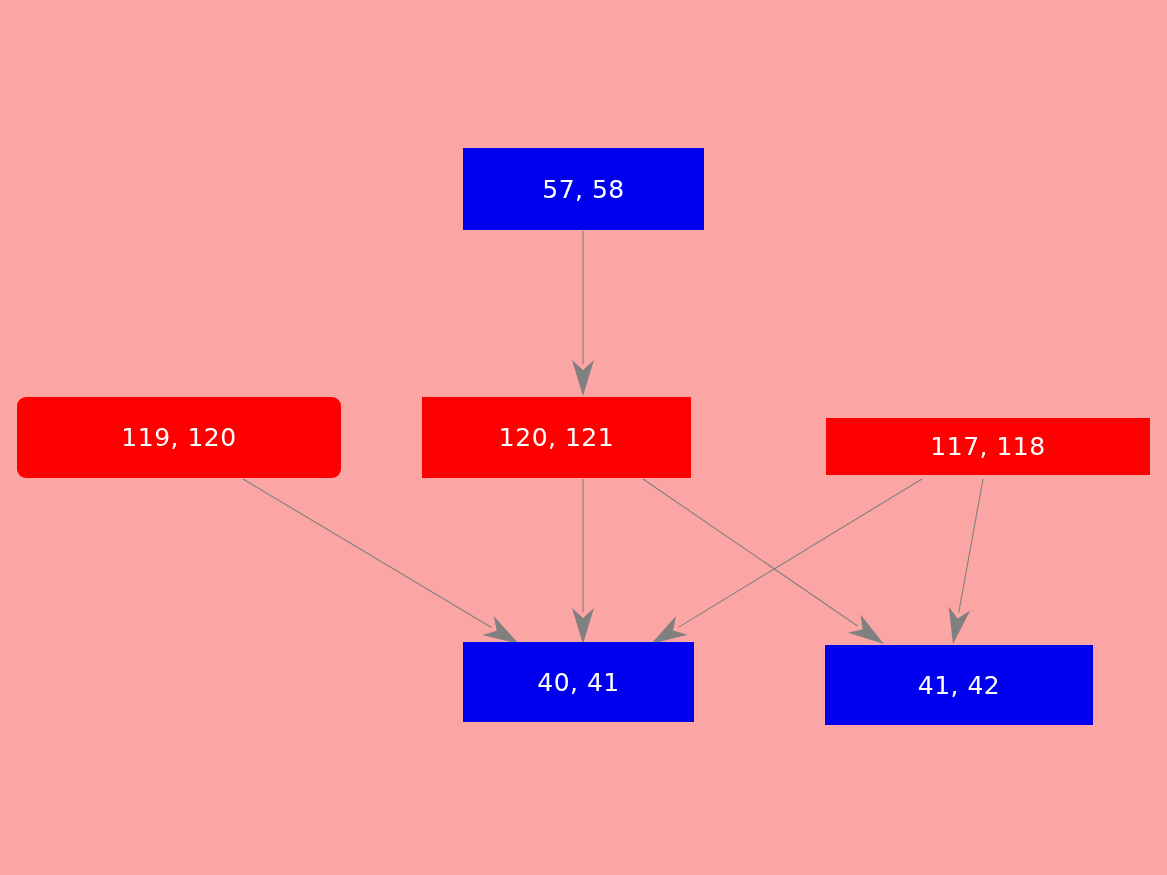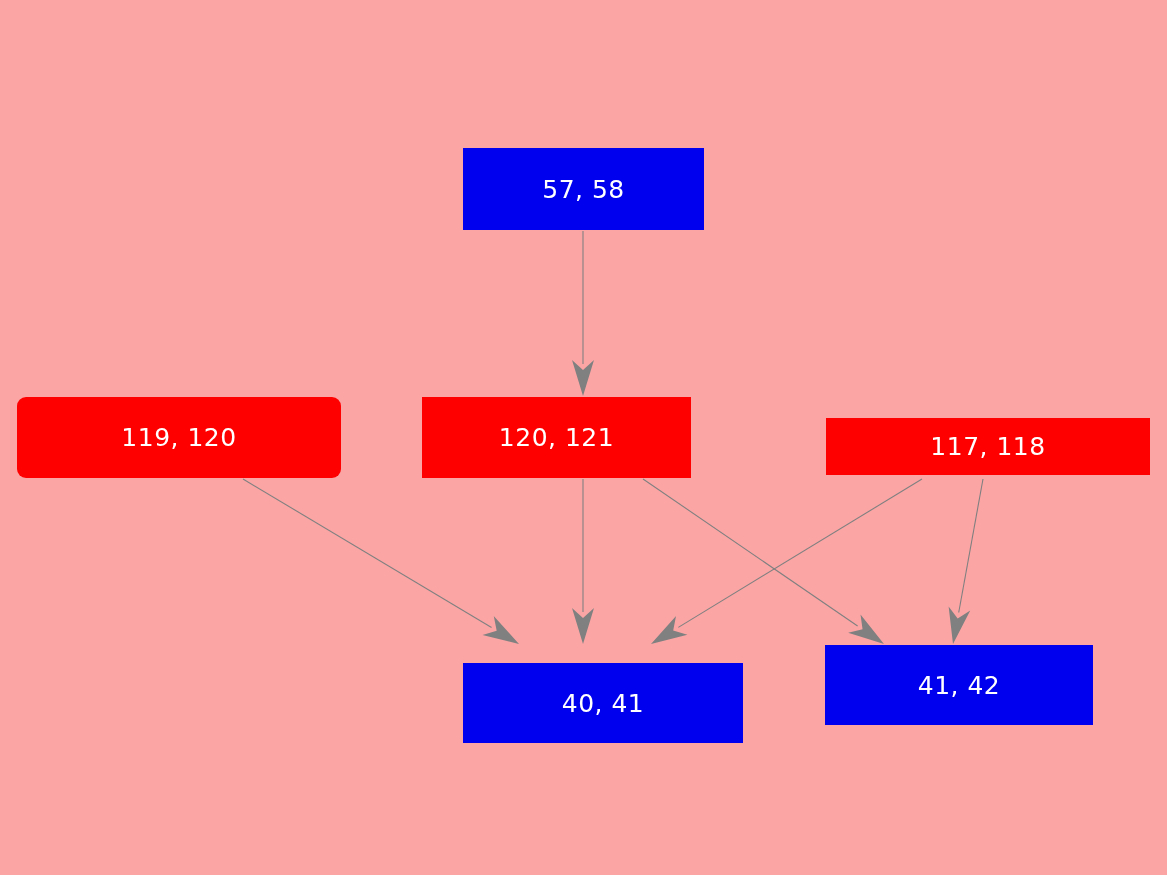--- a/index.html
+++ b/index.html
@@ -82,21 +82,21 @@
   </div>
 
   <div class="node red" style="left:422px; top:397px; width:269px; height:81px;">
     <span>120, 121</span>
   </div>
 
   <div class="node red" style="left:826px; top:397px; width:324px; height:57px;margin-top:21px;">
     <span>117, 118</span>
   </div>
 
-  <div class="node blue" style="left:463px; top:663px; width:280px; height:80px;">
+  <div class="node blue" style="left:463px; top:642px; width:231px; height:80px;">
     <span>40, 41</span>
   </div>
 
   <div class="node blue" style="left:825px; top:645px; width:268px; height:80px;">
     <span>41, 42</span>
   </div>
 
 </div>
 
 </body></html>

